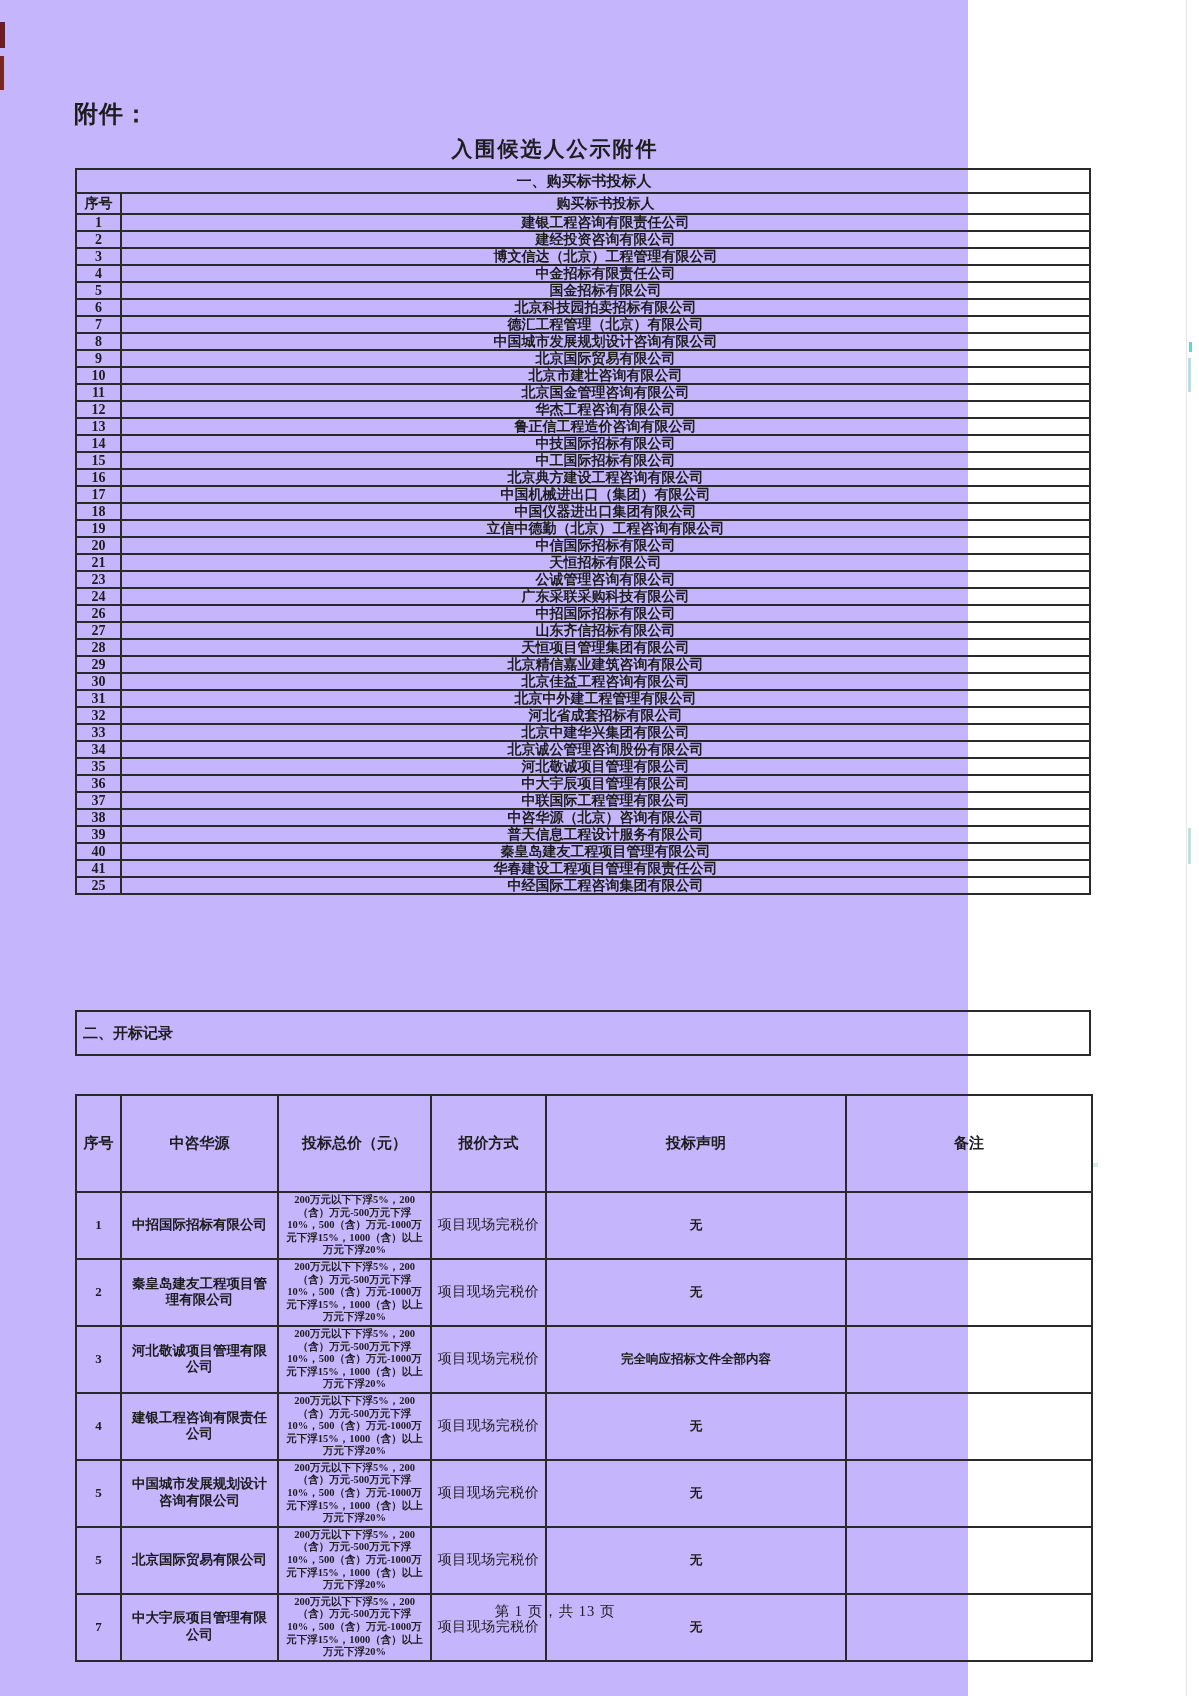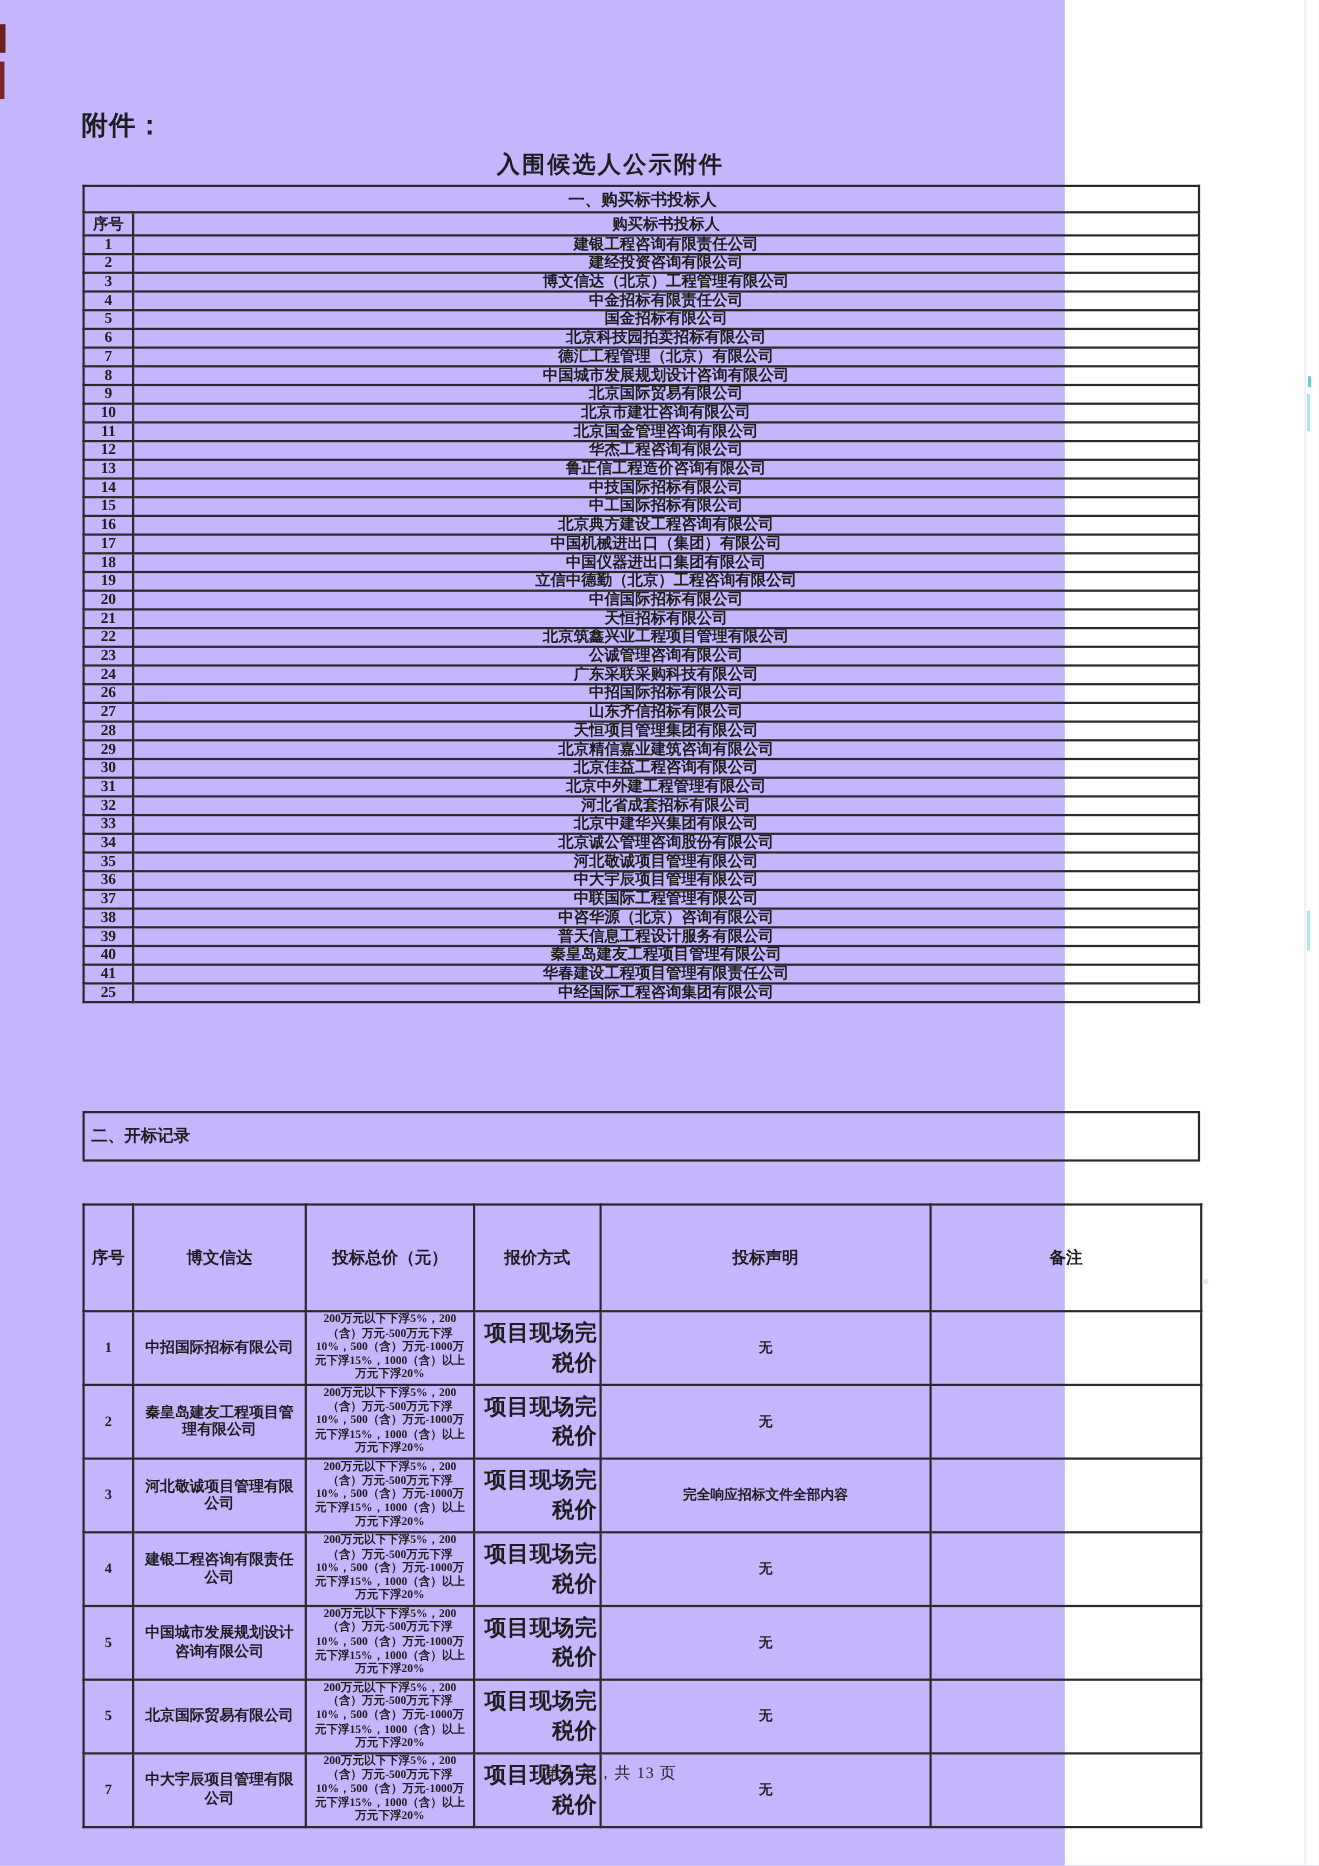--- a/index.html
+++ b/index.html
@@ -26,21 +26,21 @@
         font-size:15px;font-weight:700;line-height:42px;padding-left:6px;font-family:Liberation Serif, serif;}
 
   .t2{position:absolute;left:75px;top:1094px;width:1016px;}
   .t2 th,.t2 td{border:2px solid #2a2a2a;padding:0 2px;overflow:hidden;}
   .t2 thead th{height:95px;font-size:15px;font-weight:700;text-align:center;}
   .t2 tbody tr{height:55px;}
   .t2 td{text-align:center;vertical-align:middle;}
   .t2 td.no{font-size:13px;font-weight:700;}
   .t2 td.name{font-size:13.5px;font-weight:700;line-height:1.25;padding:0 6px;}
   .t2 td.price{font-size:10.5px;font-weight:700;line-height:1.2;text-align:center;padding:1px 3px;vertical-align:top;}
-  .t2 td.method{font-size:20px;font-weight:700;letter-spacing:0.5px;text-align:right;}
+  .t2 td.method{font-size:14px;font-weight:400;letter-spacing:0.5px;}
   .t2 td.stmt{font-size:12.5px;font-weight:700;}
 
   .footer{position:absolute;left:0;top:1602px;width:1110px;text-align:center;font-size:14.5px;letter-spacing:1px;}
 
   
   .edge-line{position:absolute;left:1186px;top:0;width:1px;height:1696px;background:#e6e6e6;}
   .red-dash-1{position:absolute;left:0;top:22px;width:5px;height:26px;background:#6d1f1f;}
   .red-dash-2{position:absolute;left:0;top:56px;width:4px;height:34px;background:#7a2424;}
   .cyan-dash-1{position:absolute;left:1188px;top:358px;width:3px;height:34px;background:#b5e0e8;}
   .cyan-dash-2{position:absolute;left:1189px;top:342px;width:3px;height:10px;background:#6fcfcf;}
@@ -148,24 +148,20 @@
         </tr>
         <tr>
           <td class="no">20</td>
           <td>中信国际招标有限公司</td>
         </tr>
         <tr>
           <td class="no">21</td>
           <td>天恒招标有限公司</td>
         </tr>
         <tr>
-          <td class="no">22</td>
-          <td>北京筑鑫兴业工程项目管理有限公司</td>
-        </tr>
-        <tr>
           <td class="no">23</td>
           <td>公诚管理咨询有限公司</td>
         </tr>
         <tr>
           <td class="no">24</td>
           <td>广东采联采购科技有限公司</td>
         </tr>
         <tr>
           <td class="no">26</td>
           <td>中招国际招标有限公司</td>
@@ -244,21 +240,21 @@
       <col style="width:45px">
         <col style="width:157px">
         <col style="width:153px">
       <col style="width:115px">
         <col style="width:300px">
         <col style="width:246px">
     </colgroup>
     <thead>
         <tr id="t2-head">
           <th>序号</th>
-          <th>博文信达</th>
+          <th>中咨华源</th>
           <th>投标总价（元）</th>
           <th>报价方式</th>
           <th>投标声明</th>
           <th>备注</th>
         </tr>
       </thead>
     <tbody id="t2-body">
         <tr>
           <td class="no">1</td>
           <td class="name">中招国际招标有限公司</td>

